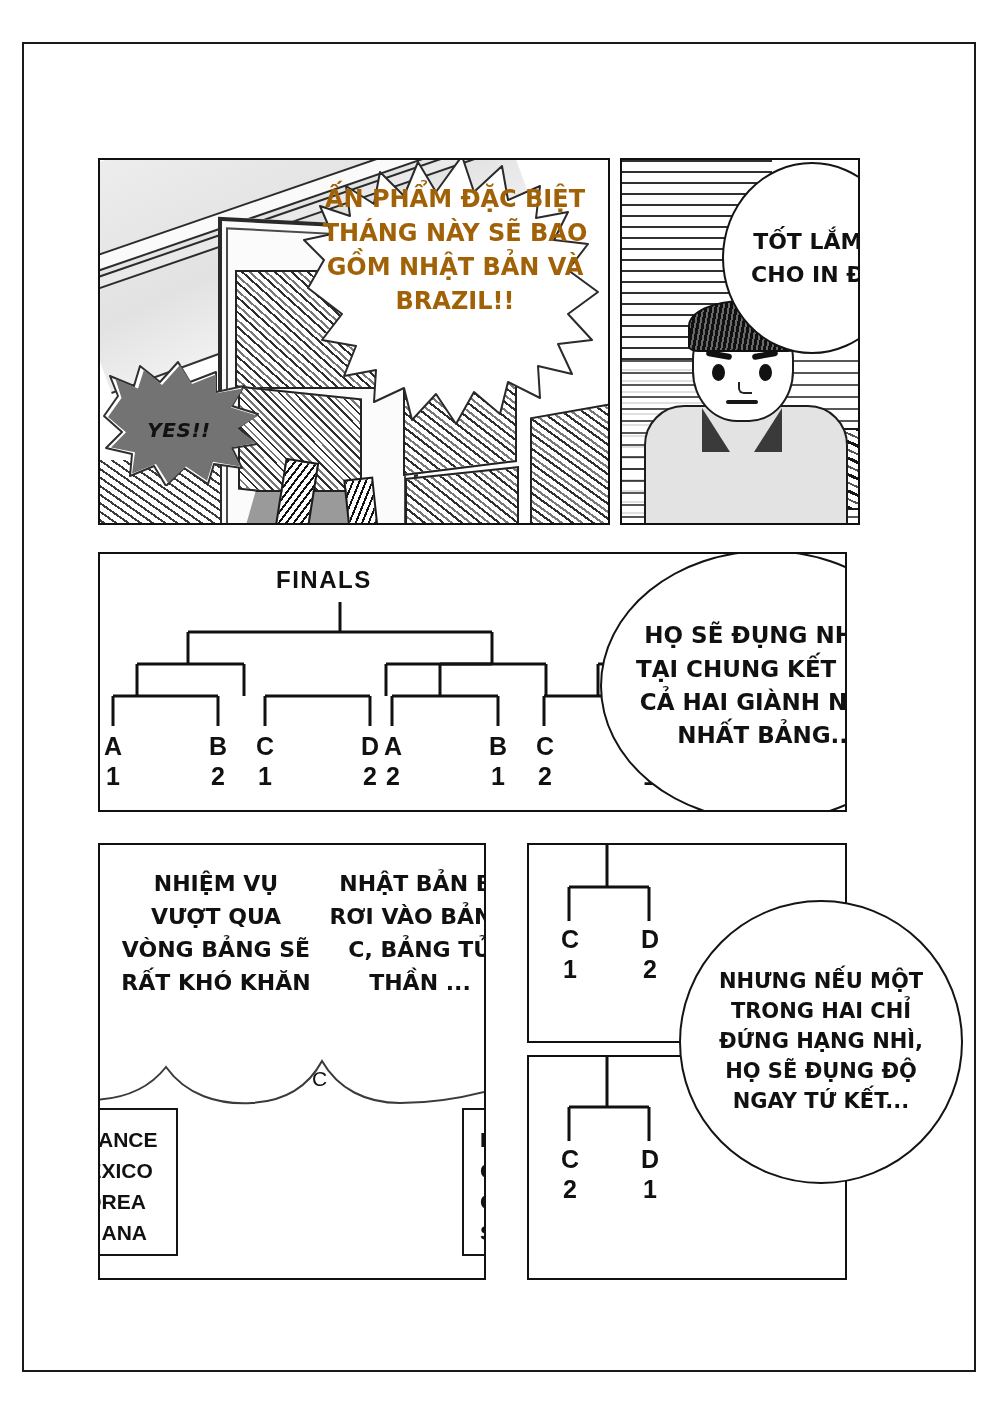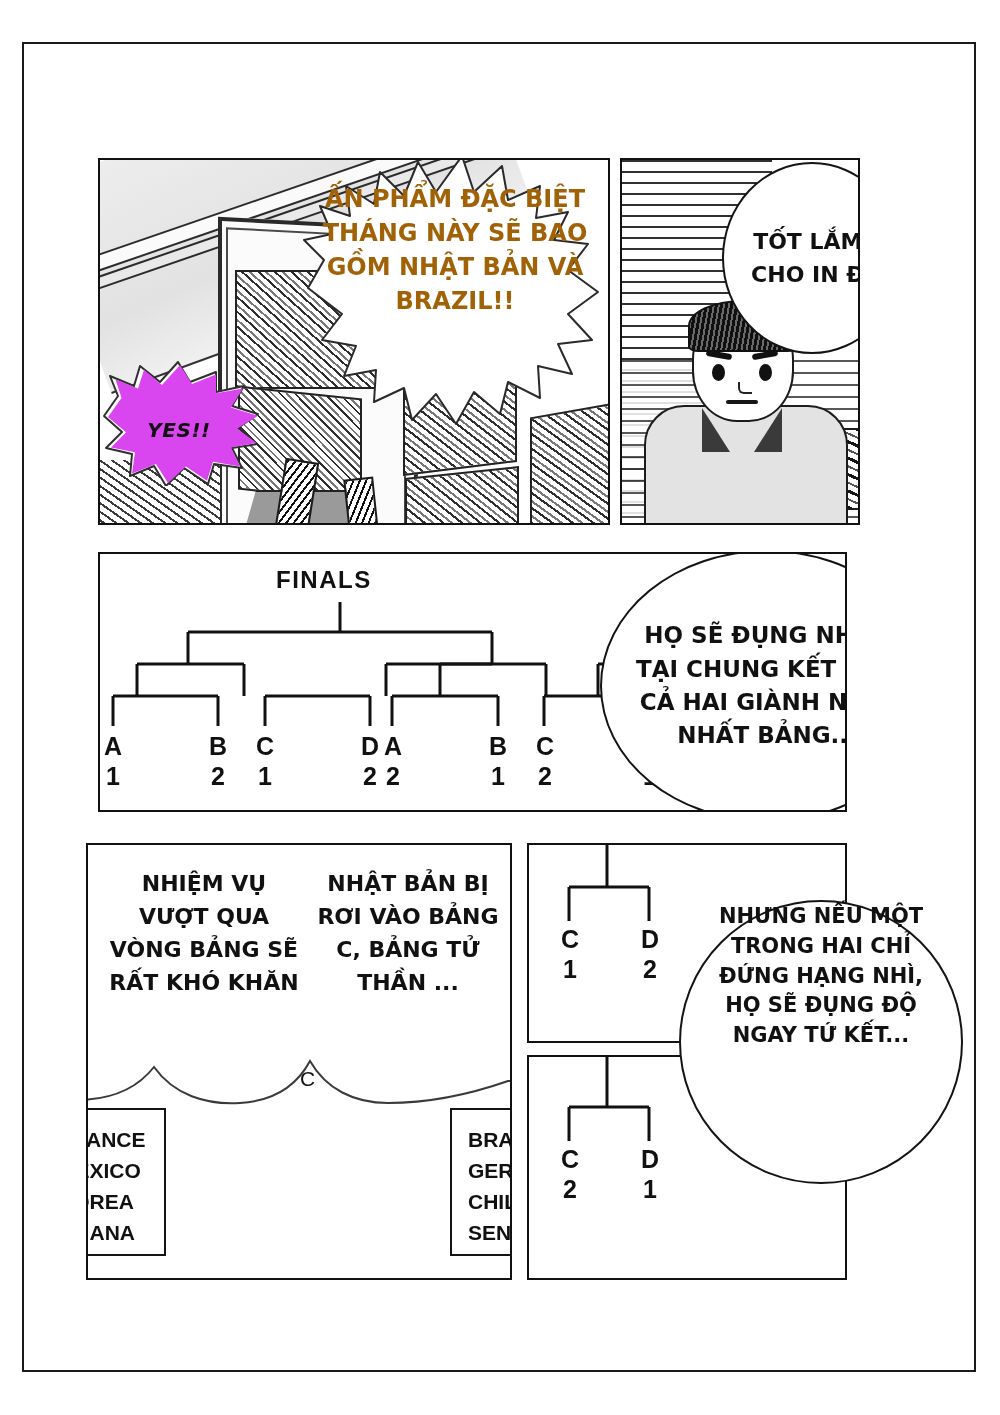--- a/index.html
+++ b/index.html
@@ -101,21 +101,21 @@
     left: 150px; top: 330px; width: 110px; height: 40px;
     background: #9a9a9a;
     transform: skewX(-16deg);
     border-top: 2px solid #222;
   }
   
   .burst {
     position: absolute;
     left: 8px; top: 205px;
     width: 150px; height: 118px;
-    background: #d946ef;
+    background: #737373;
     -webkit-clip-path: polygon(
       0% 44%, 9% 28%, 5% 12%, 20% 20%, 24% 4%, 36% 17%, 48% 0%,
       56% 16%, 72% 8%, 72% 24%, 90% 20%, 82% 36%, 100% 43%,
       86% 54%, 99% 66%, 82% 70%, 88% 86%, 70% 82%, 66% 98%,
       52% 86%, 40% 100%, 32% 84%, 16% 92%, 18% 74%, 2% 70%, 12% 57%);
     clip-path: polygon(
       0% 44%, 9% 28%, 5% 12%, 20% 20%, 24% 4%, 36% 17%, 48% 0%,
       56% 16%, 72% 8%, 72% 24%, 90% 20%, 82% 36%, 100% 43%,
       86% 54%, 99% 66%, 82% 70%, 88% 86%, 70% 82%, 66% 98%,
       52% 86%, 40% 100%, 32% 84%, 16% 92%, 18% 74%, 2% 70%, 12% 57%);
@@ -282,21 +282,21 @@
     border-radius: 50%;
     z-index: 6;
     display: flex; align-items: center; justify-content: center;
   }
   #p2-bubble .btxt {
     text-align: center; font-weight: bold; font-size: 23px;
     line-height: 1.45; color: #111; padding: 0 28px;
   }
 
   
-  #panel-3 { left: 86px; top: 843px; width: 426px; height: 437px; }
+  #panel-3 { left: 98px; top: 843px; width: 388px; height: 437px; }
   .cap-block {
     position: absolute;
     text-align: center;
     font-weight: bold;
     font-size: 22px;
     line-height: 1.5;
     color: #111;
   }
   #p3-cap-left { left: 18px; top: 22px; width: 196px; }
   #p3-cap-right { left: 222px; top: 22px; width: 196px; }
@@ -336,21 +336,21 @@
     font-weight: bold; font-size: 25px; line-height: 1.18; color: #111;
   }
   #p45-bubble {
     position: absolute;
     left: 679px; top: 900px;
     width: 280px; height: 280px;
     background: #fff;
     border: 2px solid #141414;
     border-radius: 50%;
     z-index: 9;
-    display: flex; justify-content: center;
+    display: flex; align-items: center; justify-content: center;
   }
   #p45-bubble .btxt {
     text-align: center; font-weight: bold; font-size: 21px;
     line-height: 1.42; color: #111; padding: 0 26px;
   }
 </style>
 </head>
 <body>
 
 <div id="page">

